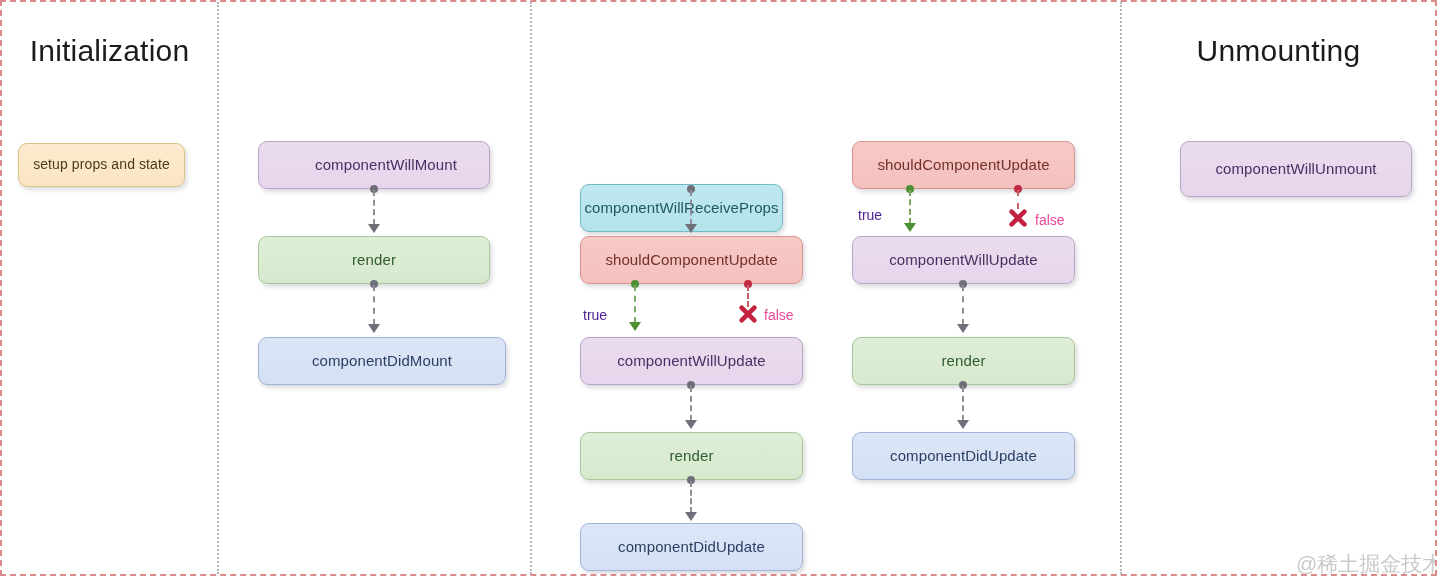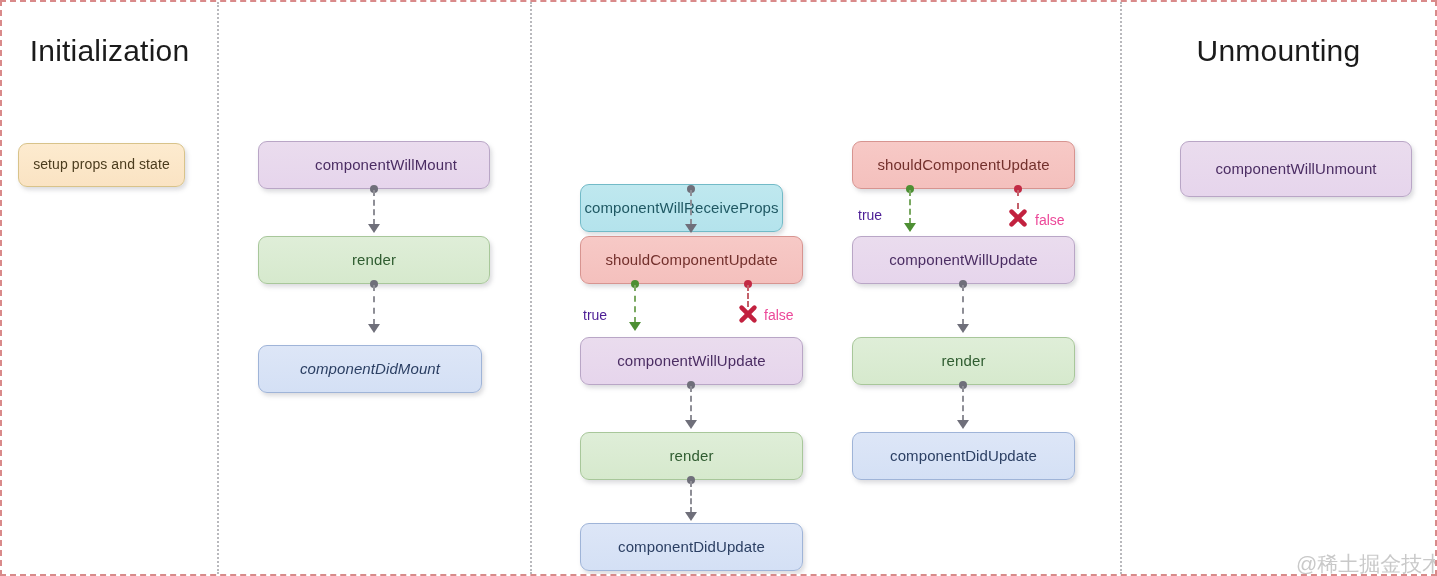--- a/index.html
+++ b/index.html
@@ -165,21 +165,21 @@
   <div class="node purple" style="left:256px; top:139px; width:232px; height:48px;padding-left:24px;">componentWillMount</div>
   <div class="dot" style="left:368px; top:183px;"></div>
   <div class="conn" style="left:371px; top:188px; height:35px;"></div>
   <div class="arrow" style="left:366px; top:222px;"></div>
 
   <div class="node green" style="left:256px; top:234px; width:232px; height:48px;">render</div>
   <div class="dot" style="left:368px; top:278px;"></div>
   <div class="conn" style="left:371px; top:283px; height:40px;"></div>
   <div class="arrow" style="left:366px; top:322px;"></div>
 
-  <div class="node blue" style="left:256px; top:343px; width:224px; height:48px;font-style:italic;">componentDidMount</div>
+  <div class="node blue" style="left:256px; top:335px; width:248px; height:48px;">componentDidMount</div>
 
 
 
   <div class="node cyan" style="left:578px; top:139px; width:203px; height:48px;margin-top:43px;">componentWillReceiveProps</div>
   <div class="dot" style="left:685px; top:183px;"></div>
   <div class="conn" style="left:688px; top:188px; height:35px;"></div>
   <div class="arrow" style="left:683px; top:222px;"></div>
 
   <div class="node red" style="left:578px; top:234px; width:223px; height:48px;">shouldComponentUpdate</div>
 

